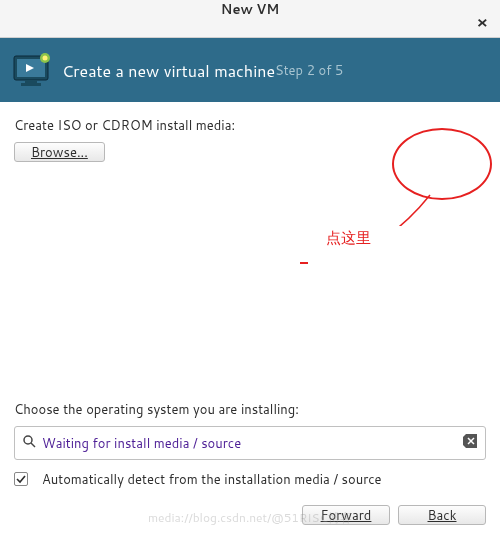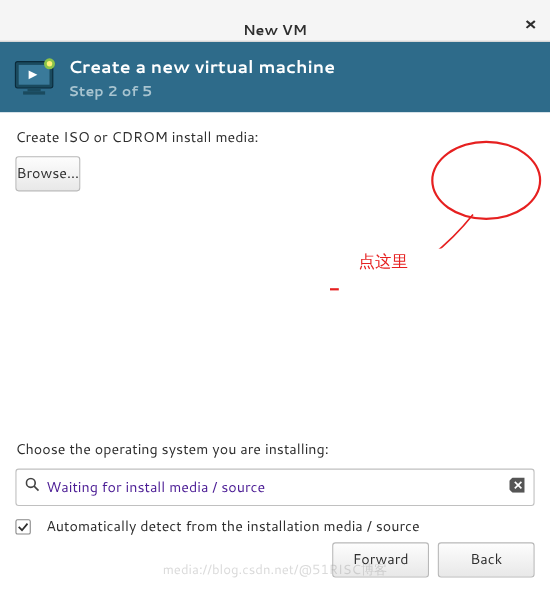--- a/index.html
+++ b/index.html
@@ -1,38 +1,38 @@
 <!DOCTYPE html>
 <html><head>
 <meta charset="utf-8">
 <style>
   * { box-sizing: border-box; margin: 0; padding: 0; }
   body { font-family: "Cantarell", "Segoe UI", sans-serif; font-size: 13px; color: #2e2e2e; background: #fff; width: 500px; height: 537px; overflow: hidden; position: relative; }
   
-  .titlebar { height: 38px; background: #f5f5f5; border-bottom: 1px solid #d0d0d0; display: flex; align-items: flex-end; justify-content: center; position: relative; }
+  .titlebar { height: 38px; background: #f5f5f5; border-bottom: 1px solid #d0d0d0; display: flex; align-items: flex-start; justify-content: center; position: relative; }
   .titlebar-title { font-weight: bold; font-size: 13px; }
   .titlebar-close { position: absolute; right: 12px; top: 10px; font-size: 16px; cursor: pointer; font-weight: bold; }
   
   .header { background: #2e6b8a; color: #fff; height: 64px; display: flex; align-items: center; padding: 0 12px; }
   .header-icon { width: 40px; height: 36px; margin-right: 10px; position: relative; }
   .header-icon svg { width: 100%; height: 100%; }
-  .header-text { display: flex; flex-direction: column; font-weight: bold; }
+  .header-text { display: flex; flex-direction: row; }
   .header-title { font-size: 16px; color: #fff; }
   .header-step { font-size: 13px; color: #a8c4d0; margin-top: 2px; }
   
   .content { padding: 14px 14px 0 14px; }
   .label { font-size: 13px; margin-bottom: 8px; display: block; }
   
   .media-row { display: flex; gap: 6px; margin-bottom: 10px; }
   .media-dropdown { flex: 1; height: 34px; border: 1px solid #c4c4c4; border-radius: 3px; display: flex; background: linear-gradient(#fdfdfd,#f0f0f0); }
   .media-dropdown-text { flex: 1; padding: 0 10px; display: flex; align-items: center; color: #555; }
   .media-dropdown-arrow { width: 30px; border-left: 1px solid #c4c4c4; display: flex; align-items: center; justify-content: center; }
   .media-dropdown-arrow svg { width: 10px; height: 6px; }
   
-  .btn { height: 32px; padding: 0 0; border: 1px solid #b8b8b8; border-radius: 3px; background: linear-gradient(#fdfdfd,#e8e8e8); display: flex; align-items: center; justify-content: center; cursor: pointer; font-size: 13px; }
+  .btn { height: 20px; padding: 0 16px; border: 1px solid #b8b8b8; border-radius: 3px; background: linear-gradient(#fdfdfd,#e8e8e8); display: flex; align-items: center; justify-content: center; cursor: pointer; font-size: 13px; text-decoration: underline; }
   
   .circle-highlight { position: absolute; border: 2px solid #e62020; border-radius: 50%; width: 100px; height: 72px; pointer-events: none; }
   .annotation-line { position: absolute; width: 60px; height: 50px; pointer-events: none; }
   .annotation-text { position: absolute; color: #e62020; font-size: 15px; font-family: "Microsoft YaHei", sans-serif; pointer-events: none; }
   .annotation-box { position: absolute; background: #fff; pointer-events: none; }
   
   .os-section { position: absolute; left: 14px; right: 14px; top: 400px; }
   .os-search { height: 34px; border: 1px solid #c0c0c0; border-radius: 3px; display: flex; align-items: center; padding: 0 8px; background: #fff; margin-top: 8px; }
   .os-search-icon { margin-right: 6px; }
   .os-search-text { flex: 1; color: #4c1d95; font-size: 13px; }

